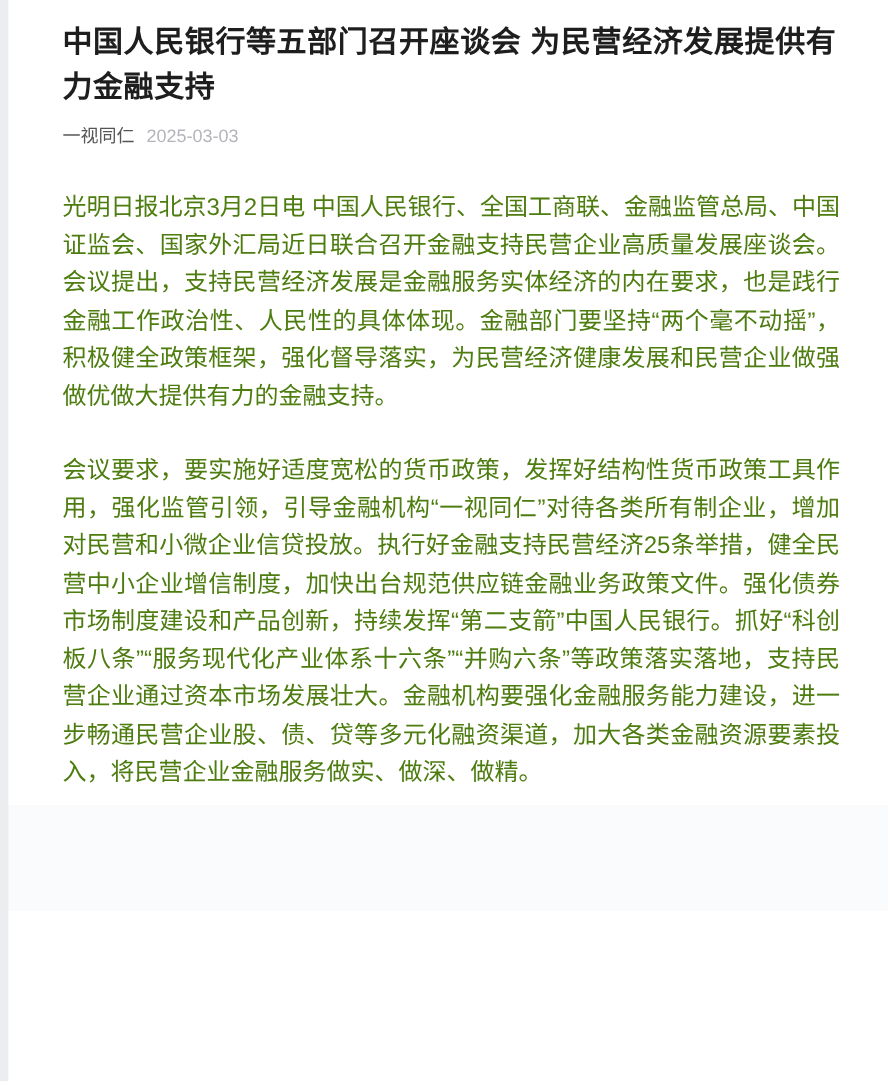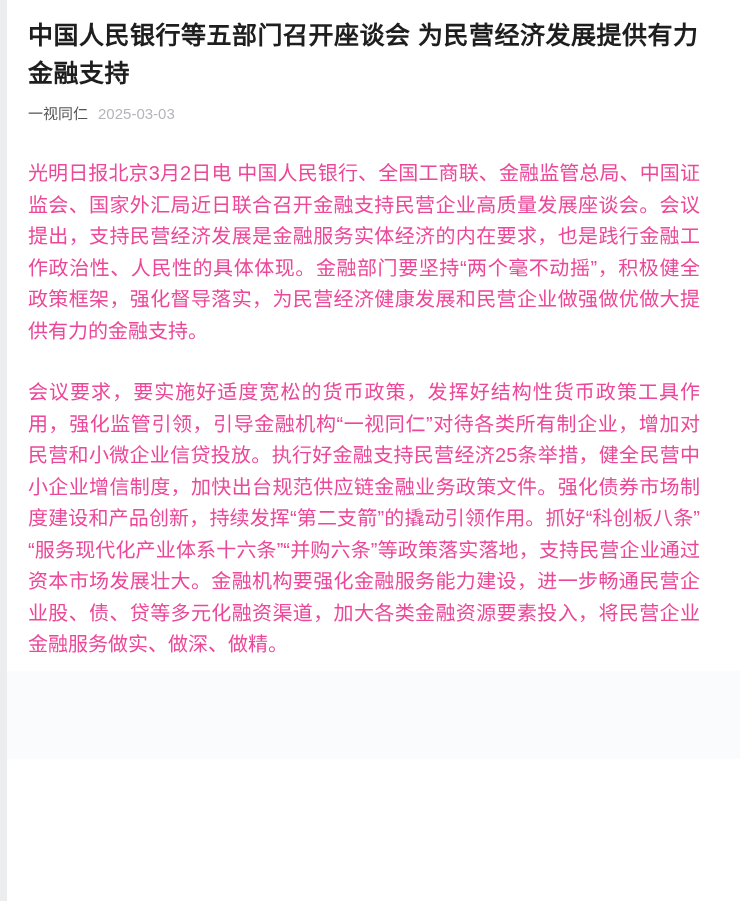--- a/index.html
+++ b/index.html
@@ -16,20 +16,21 @@
     overflow: hidden;
   }
   .left-strip {
     position: absolute;
     left: 0; top: 0; bottom: 0;
     width: 7px;
     background: #ebedef;
   }
   .article {
     padding: 16px 40px 0 28px;
+    margin-left: 24px;
   }
   .article-title {
     font-size: 25px;
     line-height: 38px;
     font-weight: 700;
     color: #1e1e1e;
     letter-spacing: 0.5px;
   }
   .byline {
     margin-top: 12px;
@@ -39,21 +40,21 @@
   }
   .byline .date {
     margin-left: 10px;
     color: #b3b5ba;
     text-align: right;
   }
   .article p {
     margin-top: 30px;
     font-size: 20px;
     line-height: 31.5px;
-    color: #ec4899;
+    color: #4d7c0f;
     text-align: justify;
   }
   .article p.first {
     margin-top: 34px;
   }
   .footer-area {
     margin-top: 10px;
     background: #fafbfc;
     padding: 22px 28px 34px 28px;
     min-height: 88px;
@@ -67,20 +68,20 @@
 
   <div class="article">
     <h1 class="article-title">中国人民银行等五部门召开座谈会 为民营经济发展提供有力金融支持</h1>
 
     <div class="byline">
       <span>一视同仁</span><span class="date">2025-03-03</span>
     </div>
 
     <p class="first">光明日报北京3月2日电 中国人民银行、全国工商联、金融监管总局、中国证监会、国家外汇局近日联合召开金融支持民营企业高质量发展座谈会。会议提出，支持民营经济发展是金融服务实体经济的内在要求，也是践行金融工作政治性、人民性的具体体现。金融部门要坚持“两个毫不动摇”，积极健全政策框架，强化督导落实，为民营经济健康发展和民营企业做强做优做大提供有力的金融支持。</p>
 
-    <p>会议要求，要实施好适度宽松的货币政策，发挥好结构性货币政策工具作用，强化监管引领，引导金融机构“一视同仁”对待各类所有制企业，增加对民营和小微企业信贷投放。执行好金融支持民营经济25条举措，健全民营中小企业增信制度，加快出台规范供应链金融业务政策文件。强化债券市场制度建设和产品创新，持续发挥“第二支箭”的撬动引领作用。抓好“科创板八条”“服务现代化产业体系十六条”“并购六条”等政策落实落地，支持民营企业通过资本市场发展壮大。金融机构要强化金融服务能力建设，进一步畅通民营企业股、债、贷等多元化融资渠道，加大各类金融资源要素投入，将民营企业金融服务做实、做深、做精。</p>
+    <p>会议要求，要实施好适度宽松的货币政策，发挥好结构性货币政策工具作用，强化监管引领，引导金融机构“一视同仁”对待各类所有制企业，增加对民营和小微企业信贷投放。执行好金融支持民营经济25条举措，健全民营中小企业增信制度，加快出台规范供应链金融业务政策文件。强化债券市场制度建设和产品创新，持续发挥“第二支箭”中国人民银行。抓好“科创板八条”“服务现代化产业体系十六条”“并购六条”等政策落实落地，支持民营企业通过资本市场发展壮大。金融机构要强化金融服务能力建设，进一步畅通民营企业股、债、贷等多元化融资渠道，加大各类金融资源要素投入，将民营企业金融服务做实、做深、做精。</p>
 
   </div>
 
   <div class="footer-area">
     
   </div>
 </div>
 
 </body></html>

